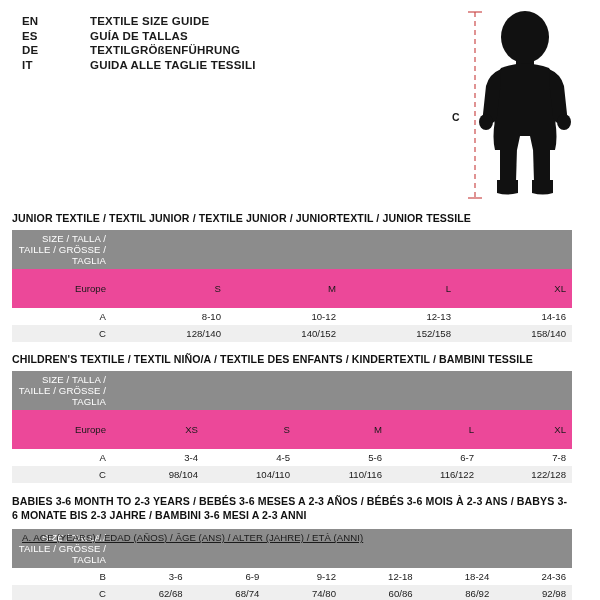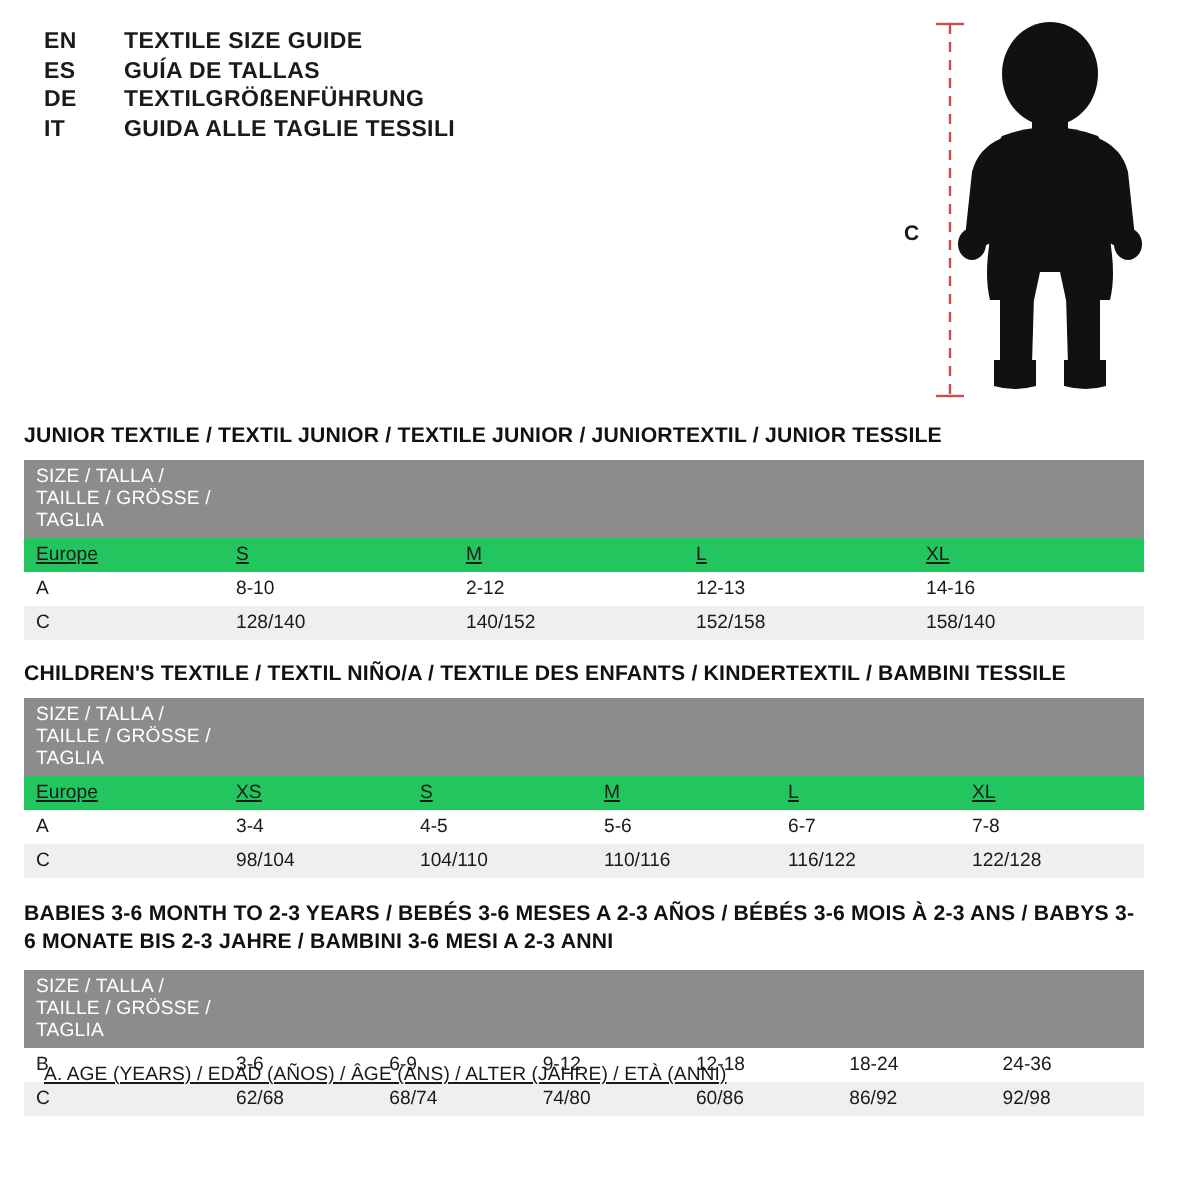--- a/index.html
+++ b/index.html
@@ -35,20 +35,21 @@
     font-size: 11.5px;
     font-weight: bold;
     letter-spacing: 0.2px;
   }
   .lang-code {
     width: 40px;
     flex: 0 0 40px;
   }
   .lang-text {
     flex: 1;
+    margin-left: 28px;
   }
 
   
   .figure-area {
     position: absolute;
     left: 452px;
     top: 8px;
     width: 140px;
     height: 195px;
   }
@@ -79,34 +80,34 @@
     color: #111111;
   }
   .section-title.multi {
     line-height: 1.35;
   }
   table.size-table {
     width: 100%;
     border-collapse: collapse;
     font-size: 9.6px;
     table-layout: fixed;
+    text-align: right;
   }
   table.size-table tr.head-row td {
     background: #8c8c8c;
     color: #ffffff;
     font-weight: normal;
     font-size: 9.6px;
     padding: 3px 6px;
     letter-spacing: 0.1px;
   }
   table.size-table tr.sub-row td {
-    background: #22c55e;
-    color: #1a1a1a;
-    padding: 3px 6px;
-    text-decoration: underline;
+    background: #ec4899;
+    color: #1a1a1a;
+    padding: 14px 6px;
   }
   table.size-table tr.alt-row td {
     background: #efefef;
     color: #1a1a1a;
     padding: 3px 6px;
   }
   table.size-table tr.plain-row td {
     background: #ffffff;
     color: #1a1a1a;
     padding: 3px 6px;
@@ -208,21 +209,21 @@
         <tr class="sub-row">
           <td class="label-col">Europe</td>
           <td>S</td>
           <td>M</td>
           <td>L</td>
           <td>XL</td>
         </tr>
         <tr class="plain-row">
           <td class="label-col">A</td>
           <td>8-10</td>
-          <td>2-12</td>
+          <td>10-12</td>
           <td>12-13</td>
           <td>14-16</td>
         </tr>
         <tr class="alt-row">
           <td class="label-col">C</td>
           <td>128/140</td>
           <td>140/152</td>
           <td>152/158</td>
           <td>158/140</td>
         </tr>

